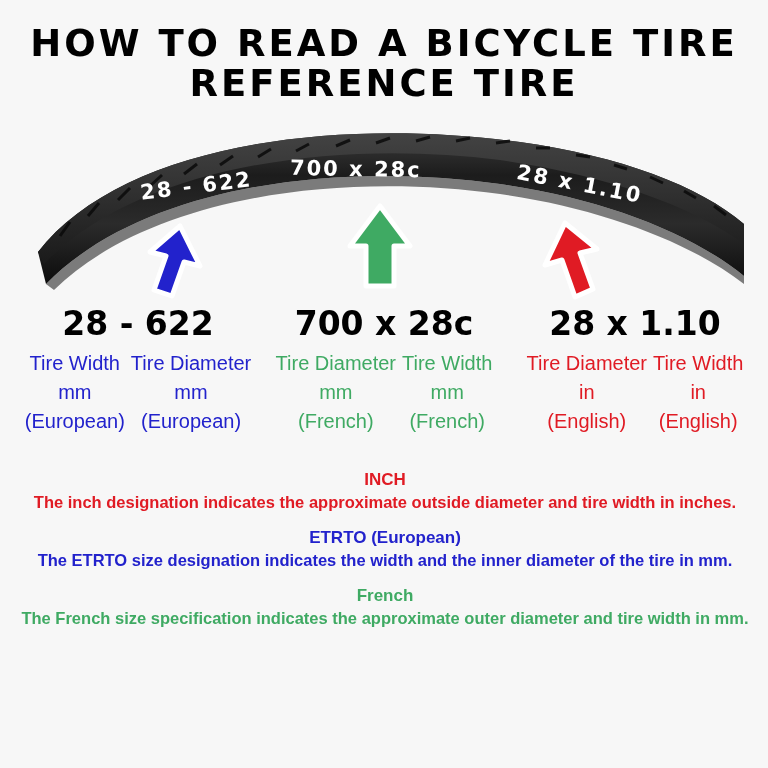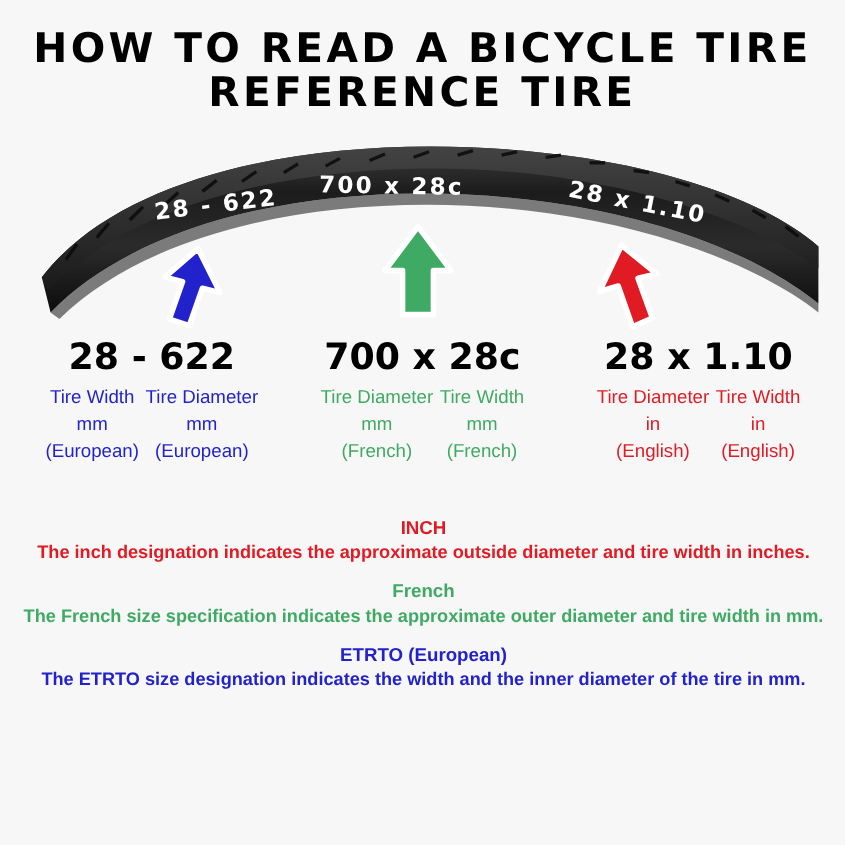--- a/index.html
+++ b/index.html
@@ -74,21 +74,21 @@
     font-size: 33px;
     color: #000000;
     white-space: nowrap;
   }
   .spec-parts {
     display: flex;
     justify-content: center;
     margin-top: 6px;
   }
   .spec-part {
-    font-size: 17px;
+    font-size: 20px;
     line-height: 1.45;
     padding: 0 3px;
     white-space: nowrap;
   }
 
   
   .notes {
     position: absolute;
     left: 18px;
     right: 16px;
@@ -235,21 +235,21 @@
 </div>
 
 <div class="notes">
 
   <div class="note">
     <div class="note-head c-inch">INCH</div>
     <div class="note-body c-inch">The inch designation indicates the approximate outside diameter and tire width in inches.</div>
   </div>
 
   <div class="note">
+    <div class="note-head c-etrto">ETRTO (European)</div>
+    <div class="note-body c-etrto">The ETRTO size designation indicates the width and the inner diameter of the tire in mm.</div>
+  </div>
+
+  <div class="note">
     <div class="note-head c-french">French</div>
     <div class="note-body c-french">The French size specification indicates the approximate outer diameter and tire width in mm.</div>
   </div>
-
-  <div class="note">
-    <div class="note-head c-etrto">ETRTO (European)</div>
-    <div class="note-body c-etrto">The ETRTO size designation indicates the width and the inner diameter of the tire in mm.</div>
-  </div>
 </div>
 
 </body></html>

